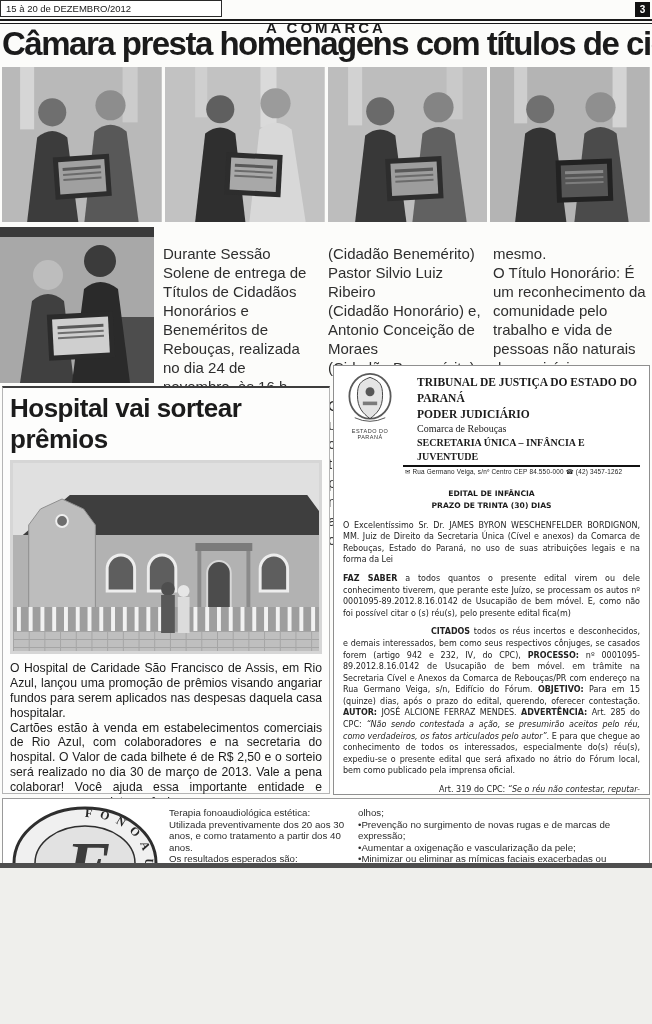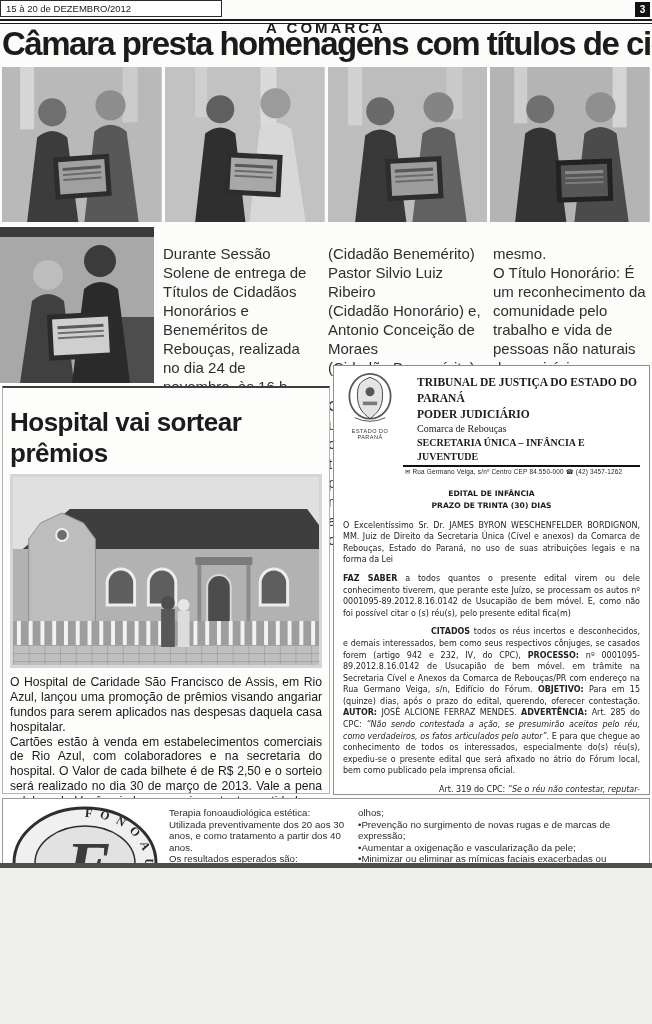--- a/index.html
+++ b/index.html
@@ -27,21 +27,21 @@
   .small-photo{position:absolute;left:0;top:227px;width:154px;height:156px;}
   .small-photo svg{display:block;width:100%;height:100%;}
 
   
   .cer-col{position:absolute;top:244px;width:156px;font-size:15px;line-height:1.27;
            white-space:pre-line;color:#2e2e2e;}
   .cer1{left:163px;} .cer2{left:328px;} .cer3{left:493px;}
 
   
   .hospital{position:absolute;left:2px;top:386px;width:328px;height:408px;box-sizing:border-box;
-            border:1px solid #b5b5b5;border-top:2px solid #3d3d3d;padding:17px 7px;background:#fdfdfc;}
+            border:1px solid #b5b5b5;border-top:2px solid #3d3d3d;padding:3px 7px;background:#fdfdfc;}
   .hospital h2{margin:2px 0 5px 0;font-size:26px;letter-spacing:-0.5px;}
   .hosp-photo{border:3px solid #d6d6d6;height:188px;}
   .hosp-photo svg{display:block;width:100%;height:100%;}
   .hospital p{margin:7px 0 0 0;font-size:12.2px;line-height:1.22;text-align:justify;}
   .hospital p+p{margin-top:0;}
 
   
   .court{position:absolute;left:333px;top:365px;width:317px;height:430px;box-sizing:border-box;
          border:1px solid #8f8f8f;background:#fff;padding:6px 9px;overflow:hidden;}
   .court-head{display:flex;gap:20px;}

